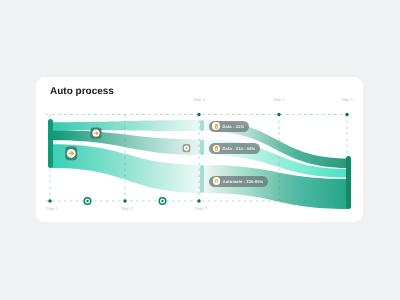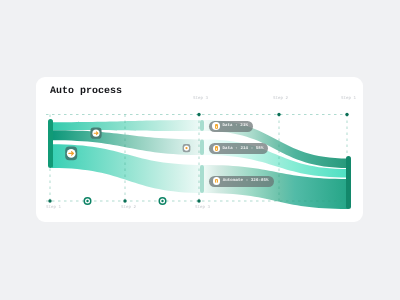--- a/index.html
+++ b/index.html
@@ -1,17 +1,17 @@
 <!DOCTYPE html>
 <html><head>
 <meta charset="utf-8">
 <style>
   html,body{margin:0;padding:0;}
   body{width:400px;height:300px;background:#f0f1f3;font-family:"Liberation Sans",sans-serif;overflow:hidden;-webkit-font-smoothing:antialiased;text-rendering:geometricPrecision;}
-  #root{position:relative;width:372px;height:300px;font-family:Liberation Mono, monospace;}
+  #root{position:relative;width:372px;height:300px;}
   #card{position:absolute;left:36px;top:77px;width:327px;height:145px;background:#fff;border-radius:9px;}
   #title{will-change:opacity;position:absolute;left:50px;top:86px;font-size:10px;font-weight:bold;color:#17181c;}
   #stage{position:absolute;left:0;top:0;width:400px;height:300px;}
   .pill{position:absolute;height:11.2px;border-radius:5.6px;background:rgba(101,109,111,0.70);display:flex;align-items:center;padding:0 5px 0 1.7px;box-sizing:border-box;}
   .pill .dot{width:7.8px;height:7.8px;border-radius:50%;background:#fff;display:flex;align-items:center;justify-content:center;flex:0 0 auto;position:relative;}
   .pill .dot i{display:block;width:3.6px;height:4.6px;border-radius:1.1px 1.1px 1.6px 1.6px;background:#f3ab33;position:relative;}
   .pill .dot i:after{content:"";position:absolute;left:1.45px;top:1.6px;width:0.7px;height:2.2px;background:#fdecd2;border-radius:0.35px;}
   .pill span{will-change:opacity;font-size:4.1px;color:#f2f3f3;font-weight:bold;margin-left:2.2px;letter-spacing:.1px;white-space:nowrap;}
   .steplab{will-change:opacity;position:absolute;font-size:4.2px;color:#c3c6cb;white-space:nowrap;}
 </style>

